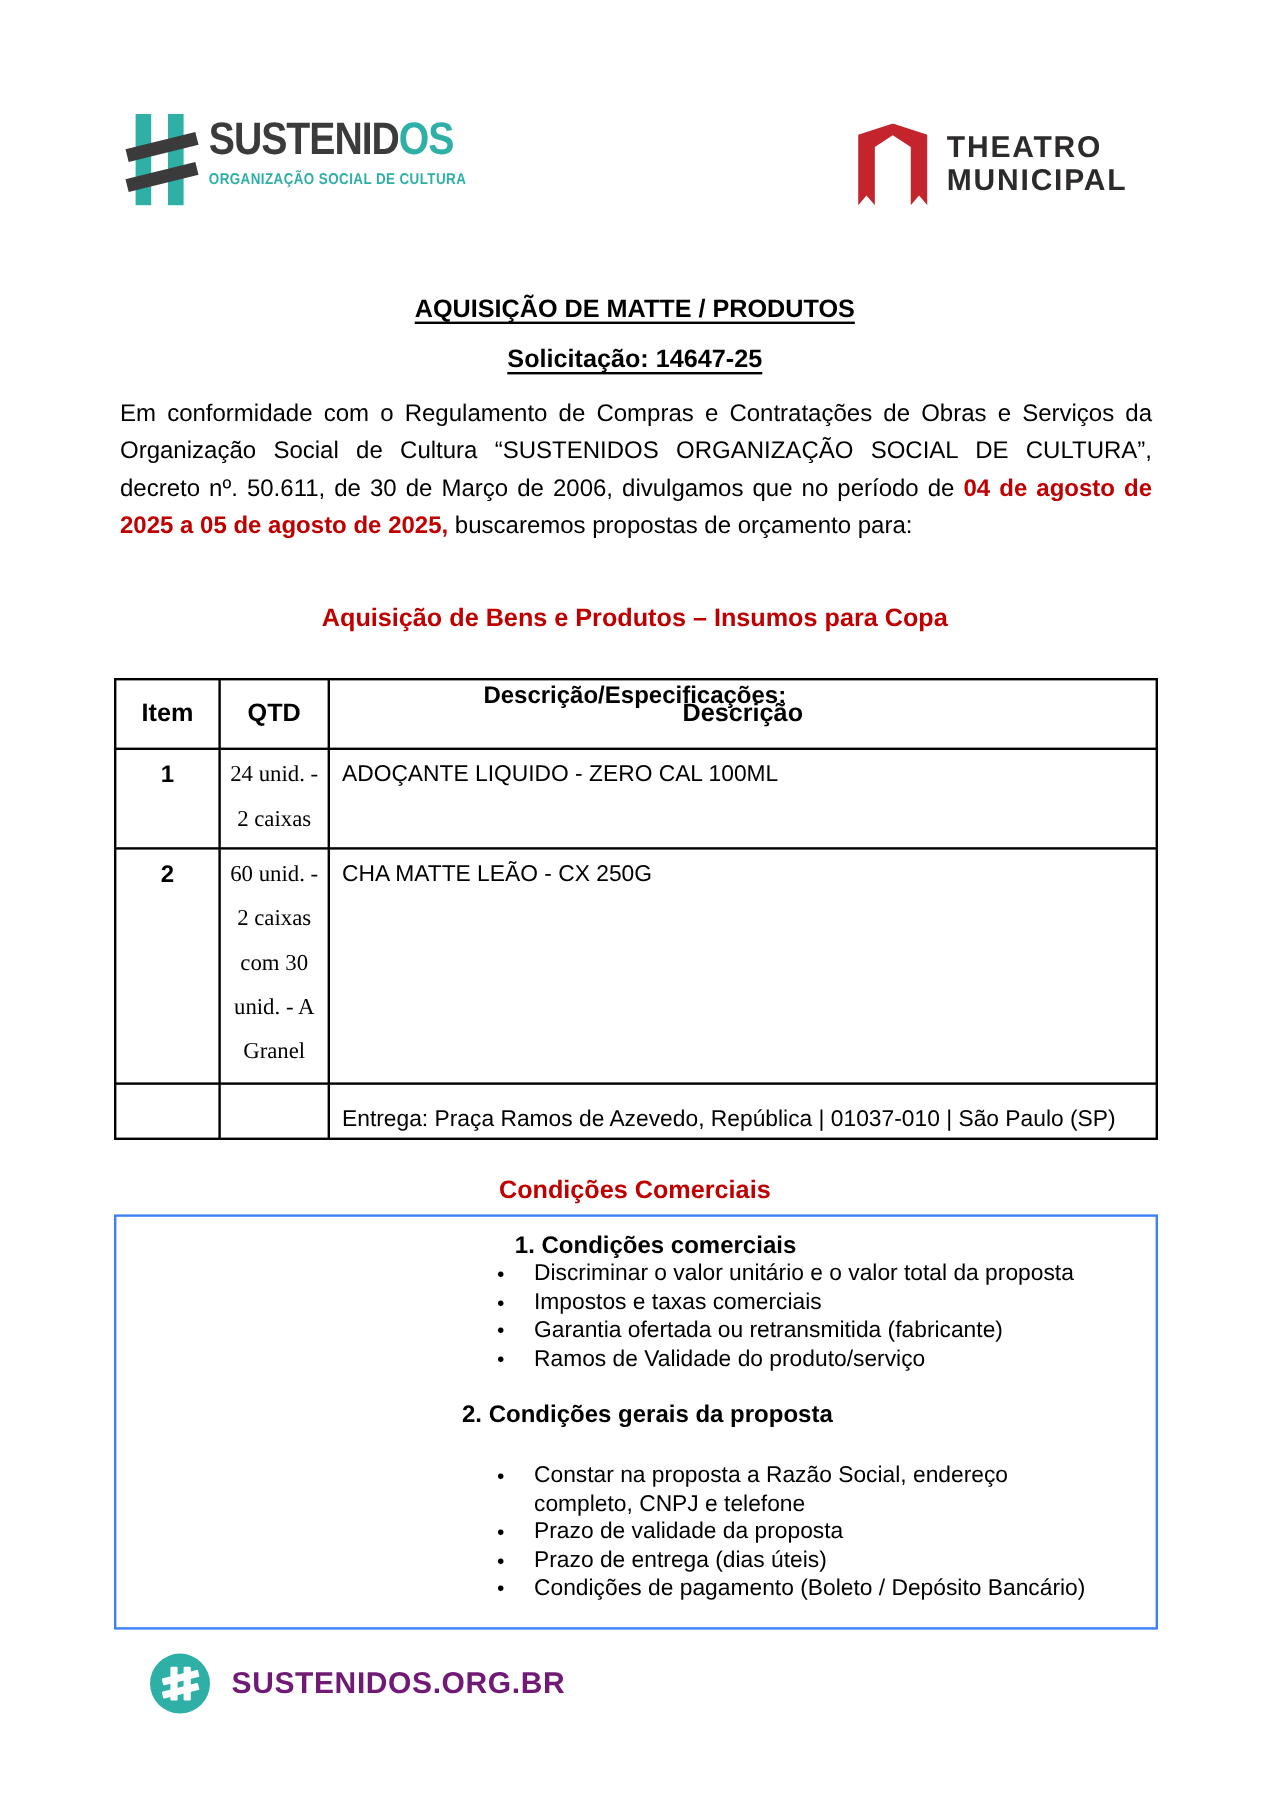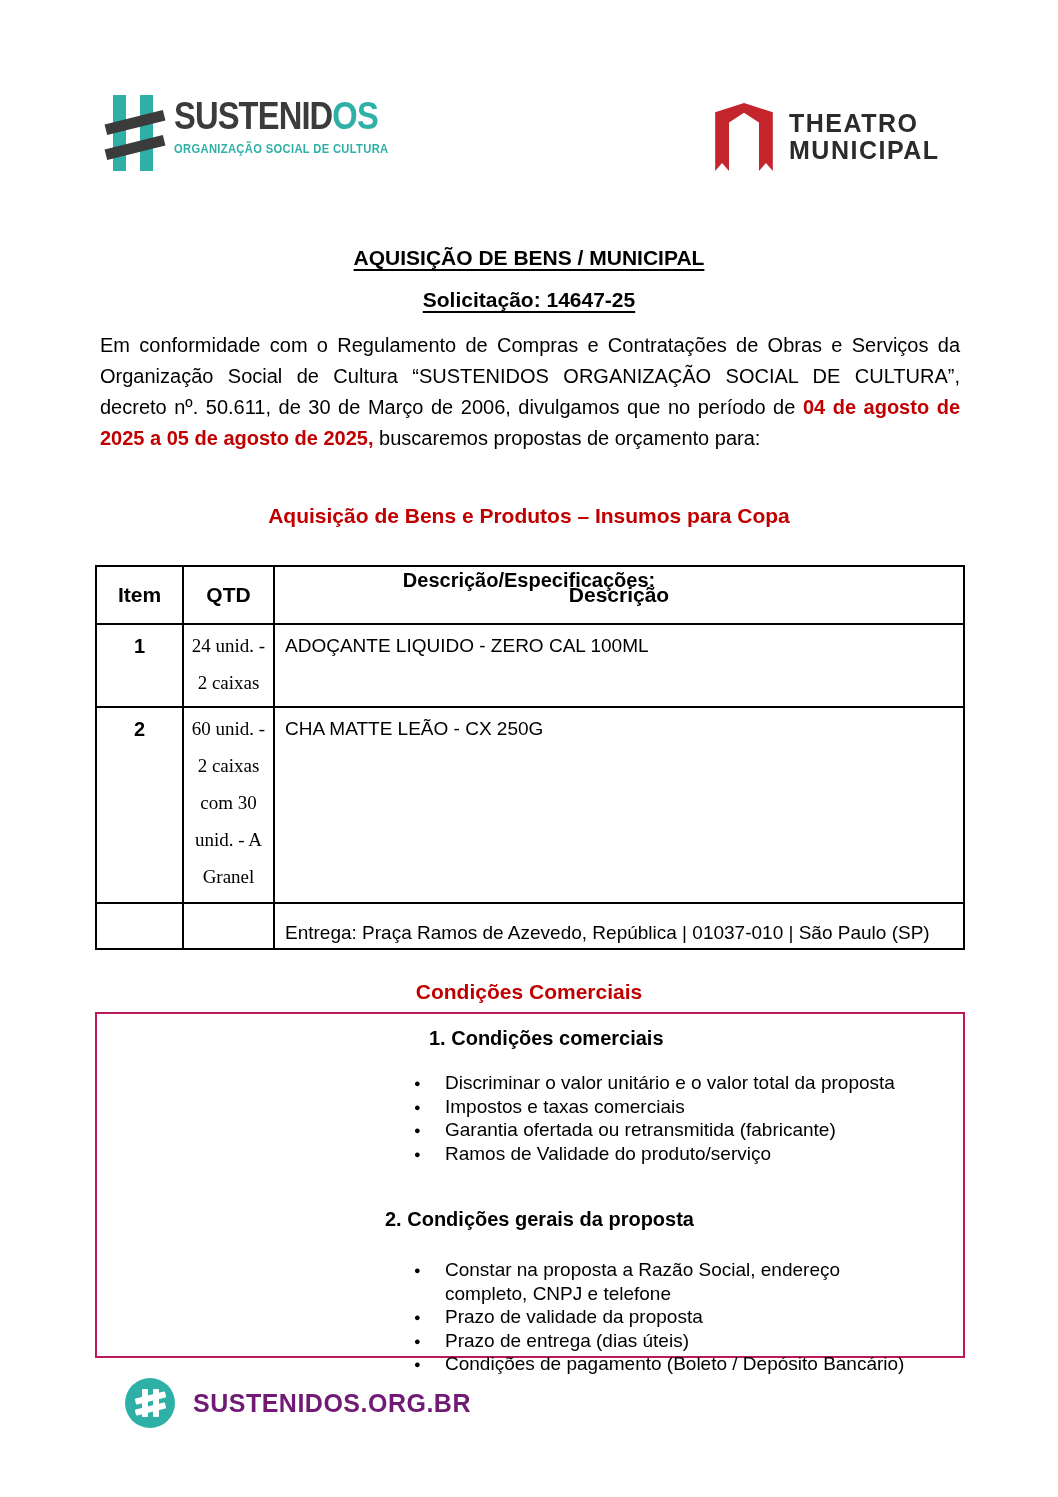--- a/index.html
+++ b/index.html
@@ -40,25 +40,25 @@
   col.c-item { width:87px; } col.c-qtd { width:91px; }
   .items thead th { height:58px; font-size:21px; font-weight:bold; vertical-align:middle; text-align:center; }
   .cell-item { text-align:center; font-weight:bold; font-size:20px; padding-top:10px; }
   .cell-qtd  { text-align:center; font-size:19px; line-height:37px; padding-top:2px; white-space:pre-line; font-family:Liberation Serif, serif; }
   .cell-desc { font-size:19px; padding:9px 8px 0 10px; line-height:23px; }
   tr.r1 td { height:83px; } tr.r2 td { height:196px; } tr.r3 td { height:46px; }
   tr.r3 .cell-desc { vertical-align:middle; padding-top:12px; }
 
   
   .t-cond { top:980px; font-size:21px; font-weight:bold; color:#C00000; text-underline-offset:4px; }
-  .cond-box { position:absolute; left:95px; top:1012px; width:870px; height:346px; border:2px solid #be185d; padding:12px 20px 0 288px; }
+  .cond-box { position:absolute; left:95px; top:1012px; width:870px; height:346px; border:2px solid #3b82f6; padding:12px 20px 0 288px; }
   .cond-h { font-size:20px; font-weight:bold; line-height:24px; }
   .cond-h.h1 { margin-left:44px; }
-  .cond-h.h2 { margin-top:42px; }
-  ul.cond-list { list-style:none; margin-top:21px; width:520px; }
+  .cond-h.h2 { margin-top:23px; }
+  ul.cond-list { list-style:none; width:520px; }
   ul.cond-list li { position:relative; padding-left:60px; font-size:19px; line-height:23.5px; }
   ul.cond-list li::before { content:"●"; position:absolute; left:29px; top:1px; font-size:11px; }
   ul.cond-list.l2 { margin-top:27px; }
 
   
   .footer { position:absolute; left:125px; top:1378px; display:flex; align-items:center; }
   .f-circle { position:relative; width:50px; height:50px; border-radius:50%; background:#2FB0A7; flex:0 0 auto; }
   .f-circle .vbar { position:absolute; top:11px; width:6px; height:28px; background:#fff; border-radius:1px; }
   .f-circle .vbar.v1 { left:17px; } .f-circle .vbar.v2 { left:28px; }
   .f-circle .dbar { position:absolute; left:10px; width:31px; height:6px; background:#fff; border-radius:1px; transform:rotate(-14deg); }
@@ -86,21 +86,21 @@
   <div class="thm-logo">
     <svg class="thm-icon" viewBox="0 0 100 118">
       <path d="M0,118 L0,16 L50,0 L100,16 L100,118 L88,104 L76,118 L76,34 L50,17 L24,34 L24,118 L12,104 Z" fill="#C4242B"></path>
     </svg>
     <div class="thm-text">
       <div>THEATRO</div>
       <div>MUNICIPAL</div>
     </div>
   </div>
 
-  <div class="center-line t-main">AQUISIÇÃO DE BENS / MUNICIPAL</div>
+  <div class="center-line t-main">AQUISIÇÃO DE MATTE / PRODUTOS</div>
   <div class="center-line t-req">Solicitação: 14647-25</div>
 
   <p class="intro"><span>Em conformidade com o Regulamento de Compras e Contratações de Obras e Serviços da Organização Social de Cultura “SUSTENIDOS ORGANIZAÇÃO SOCIAL DE CULTURA”, decreto nº. 50.611, de 30 de Março de 2006, divulgamos que no período de </span><span class="hl">04 de agosto de 2025 a 05 de agosto de 2025,</span><span> buscaremos propostas de orçamento para:</span></p>
 
   <div class="center-line t-section">Aquisição de Bens e Produtos – Insumos para Copa</div>
   <div class="center-line t-spec">Descrição/Especificações:</div>
 
   <table class="items">
     <colgroup>
         <col class="c-item">

